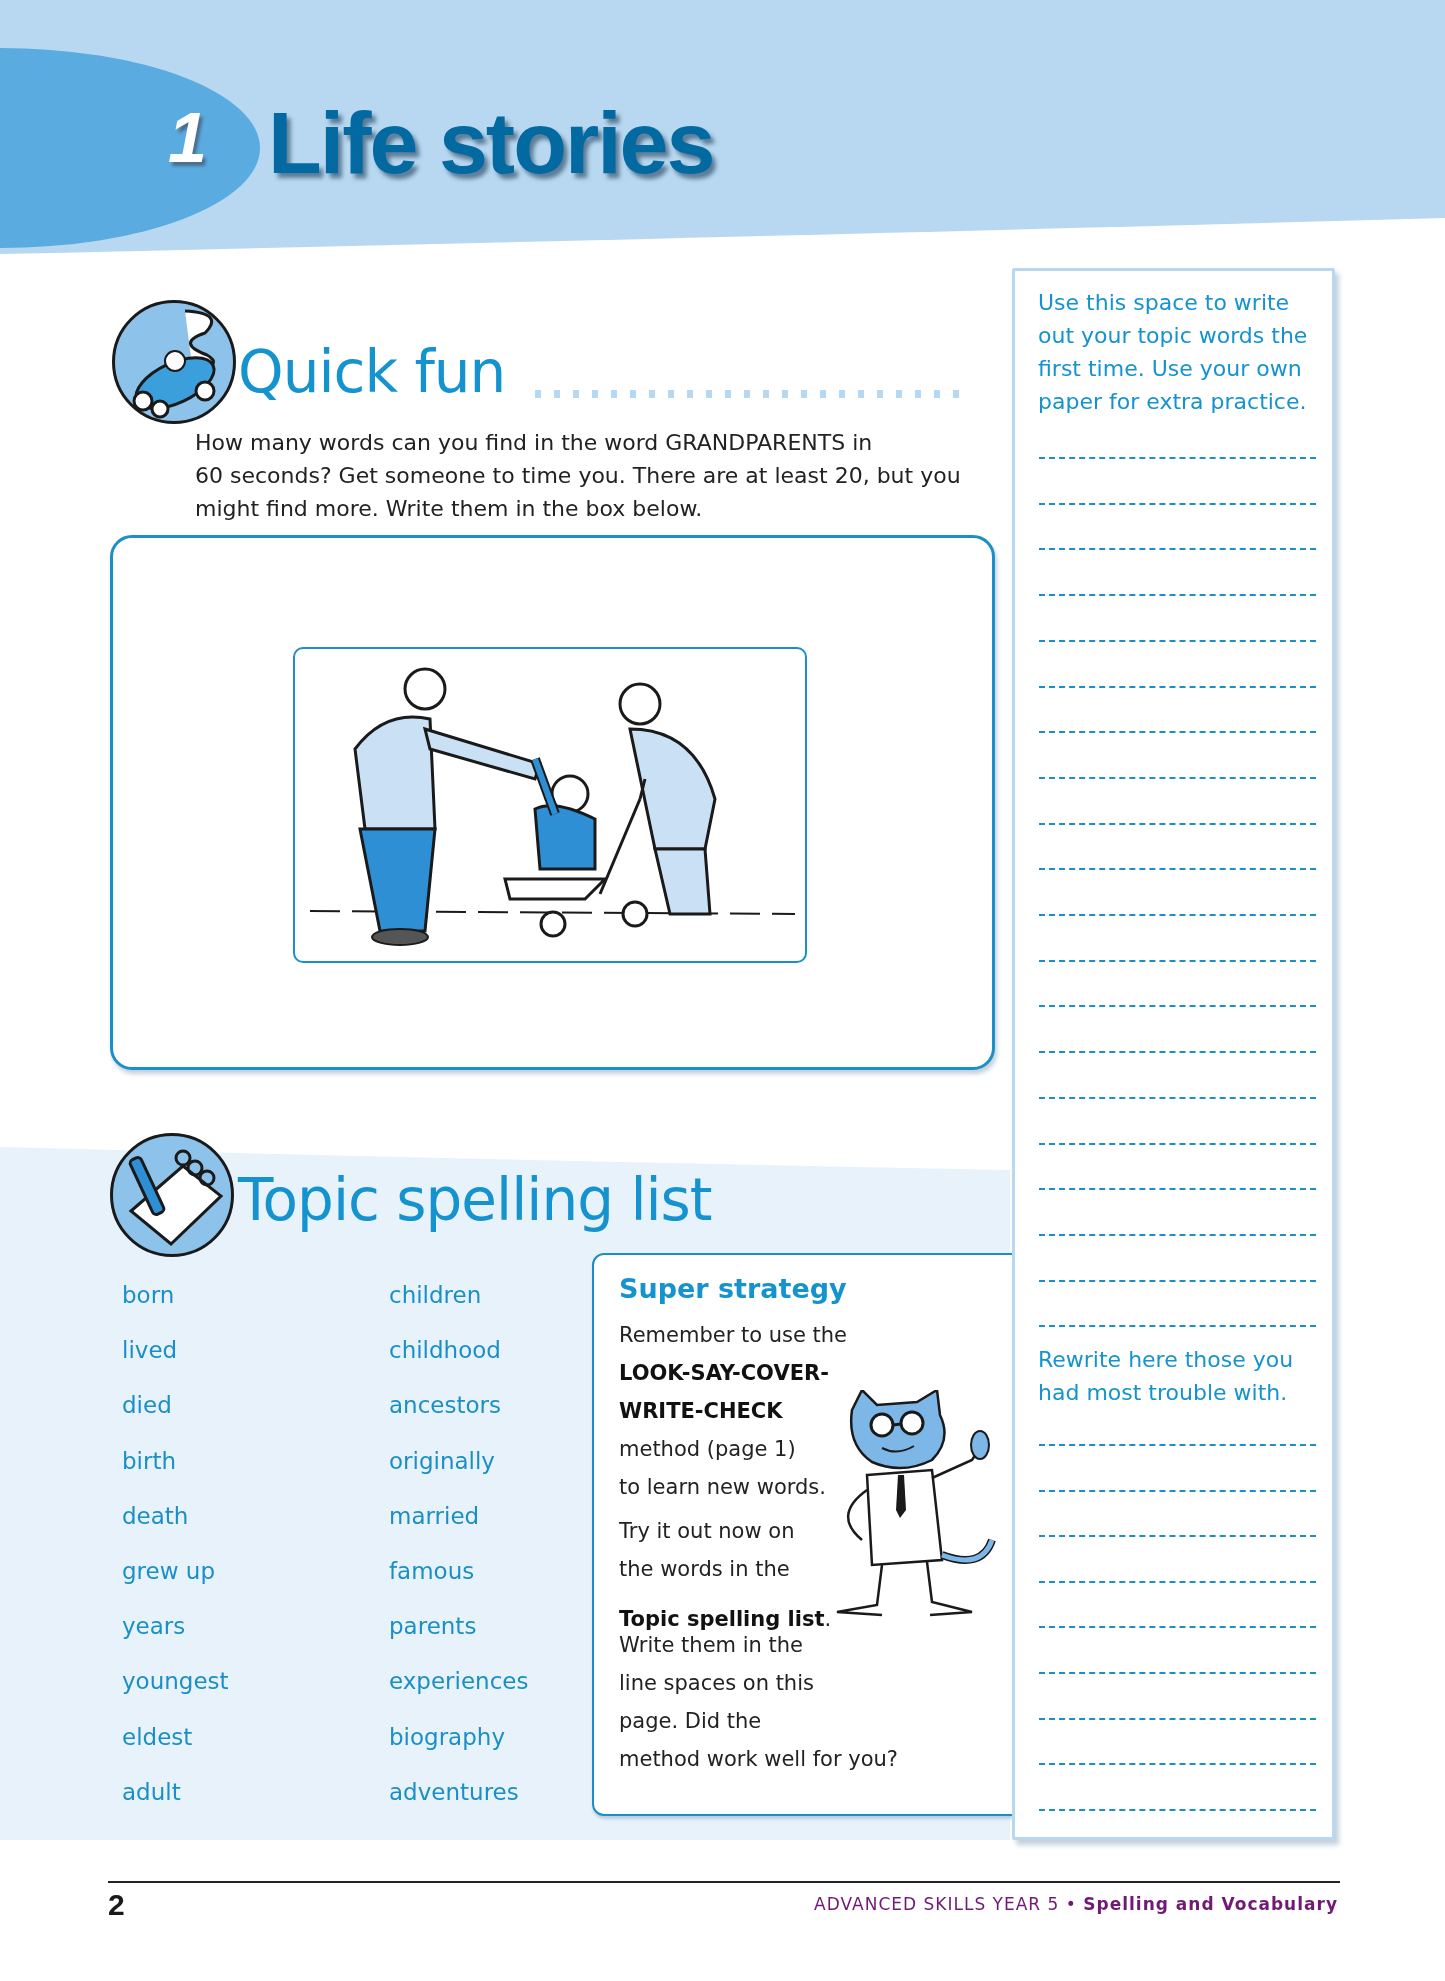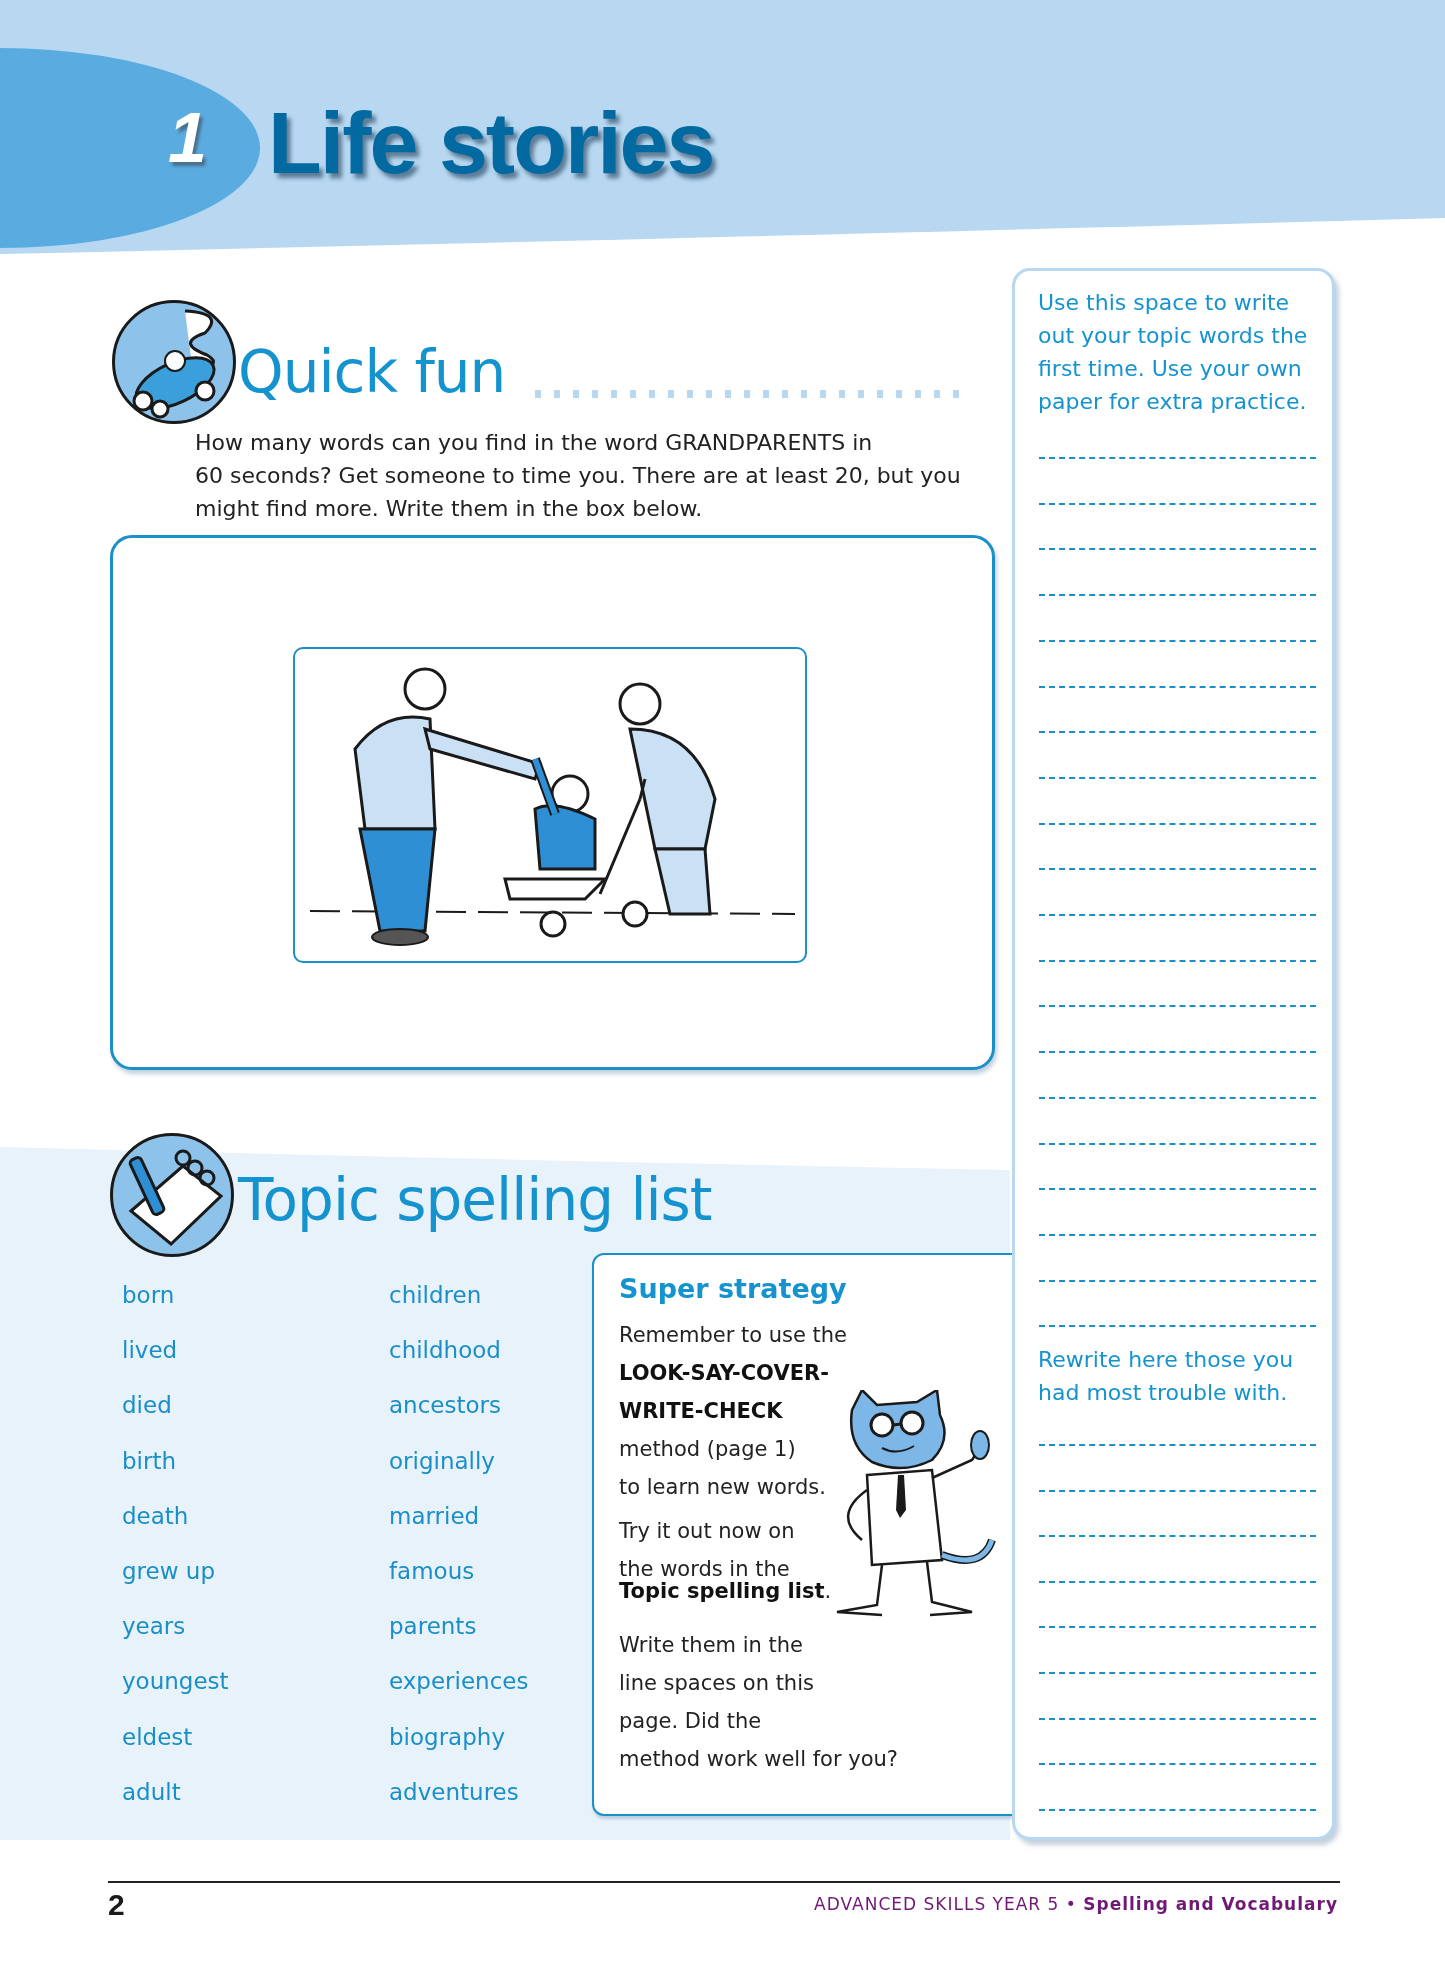--- a/index.html
+++ b/index.html
@@ -81,21 +81,21 @@
     }
     .strategy-line {
       position: absolute; left: 25px; font-size: 21px; color: #222222;
       font-family: "DejaVu Sans", sans-serif; white-space: nowrap; text-align: right;
     }
     .strategy-line b { font-weight: bold; color: #111111; }
 
     
     .sidebar {
       position: absolute; left: 1012px; top: 268px; width: 323px; height: 1572px;
-      border: 3px solid #b8d8f1; border-radius: 18px; background: #ffffff;
+      border: 3px solid #b8d8f1; border-radius: 2px; background: #ffffff;
       box-shadow: 4px 5px 5px rgba(150,170,190,0.55);
     }
     .sidebar-text {
       position: absolute; left: 23px; font-size: 22px; line-height: 33px; color: #1593cf;
       font-family: "DejaVu Sans", sans-serif;
     }
     .write-line {
       position: absolute; left: 24px; width: 277px; height: 0;
       border-top: 2px dashed #1b8fc8;
     }
@@ -208,21 +208,21 @@
 
 <div class="strategy-box">
   <div class="strategy-title">Super strategy</div>
   <div class="strategy-line" style="top:68px;">Remember to use the</div>
   <div class="strategy-line" style="top:106px;"><b>LOOK-SAY-COVER-</b></div>
   <div class="strategy-line" style="top:144px;"><b>WRITE-CHECK</b></div>
   <div class="strategy-line" style="top:182px;">method (page 1)</div>
   <div class="strategy-line" style="top:220px;">to learn new words.</div>
   <div class="strategy-line" style="top:264px;">Try it out now on</div>
   <div class="strategy-line" style="top:302px;">the words in the</div>
-  <div class="strategy-line" style="top:324px;"><b>Topic spelling list</b><span>.</span></div>
+  <div class="strategy-line" style="top:352px;"><b>Topic spelling list</b><span>.</span></div>
   <div class="strategy-line" style="top:378px;">Write them in the</div>
   <div class="strategy-line" style="top:416px;">line spaces on this</div>
   <div class="strategy-line" style="top:454px;">page. Did the</div>
   <div class="strategy-line" style="top:492px;">method work well for you?</div>
   <svg style="position:absolute; left:228px; top:135px;" width="180" height="235" viewBox="0 0 180 235">
     <path d="M30,20 L40,0 L55,15 L95,12 L115,0 L118,25 Q130,50 110,70 Q80,85 50,72 Q25,55 30,20 Z" fill="#7db7e8" stroke="#1a1a1a" stroke-width="2.5"></path>
     <circle cx="60" cy="35" r="11" fill="#ffffff" stroke="#1a1a1a" stroke-width="3"></circle>
     <circle cx="90" cy="33" r="11" fill="#ffffff" stroke="#1a1a1a" stroke-width="3"></circle>
     <path d="M71,35 L79,34" stroke="#1a1a1a" stroke-width="3"></path>
     <path d="M60,58 Q75,66 92,56" stroke="#1a1a1a" stroke-width="2" fill="none"></path>

